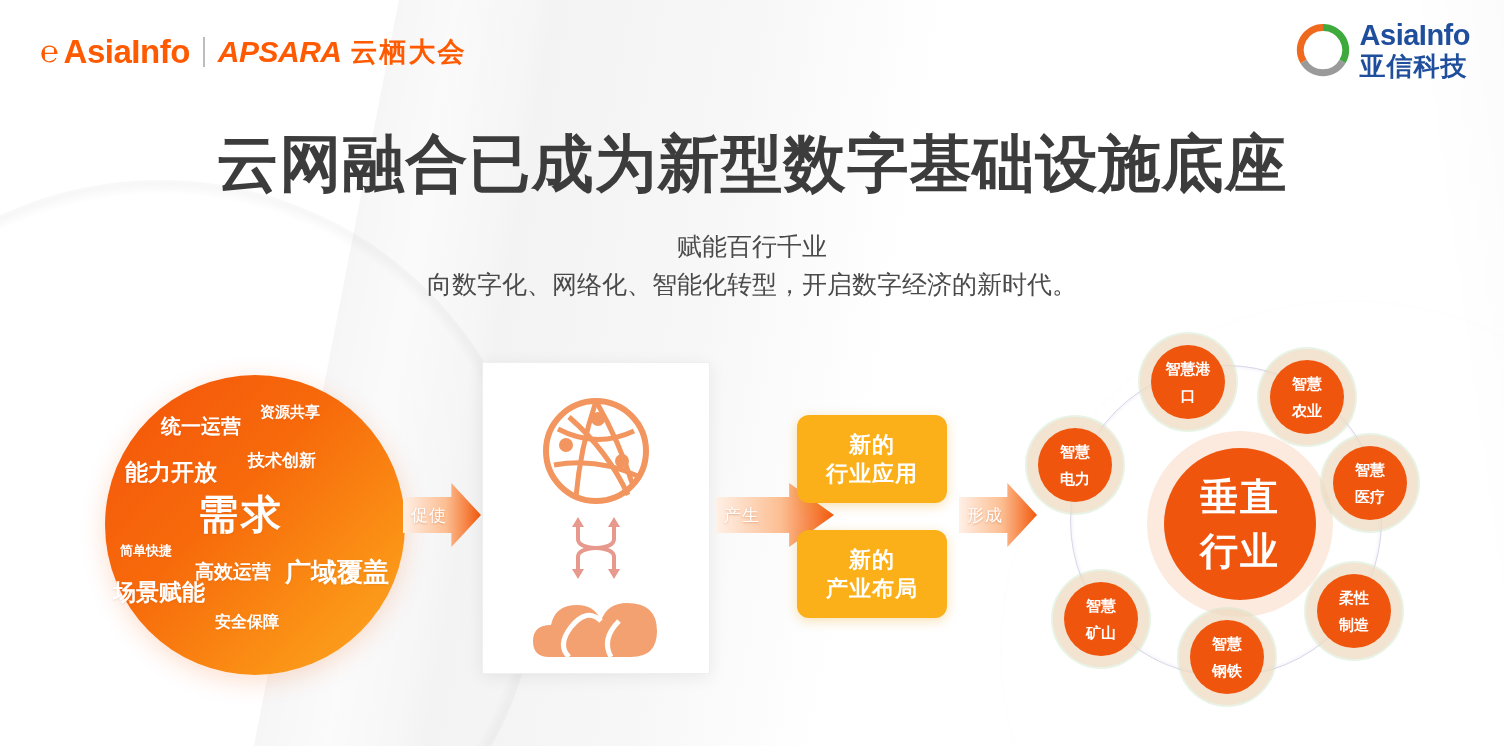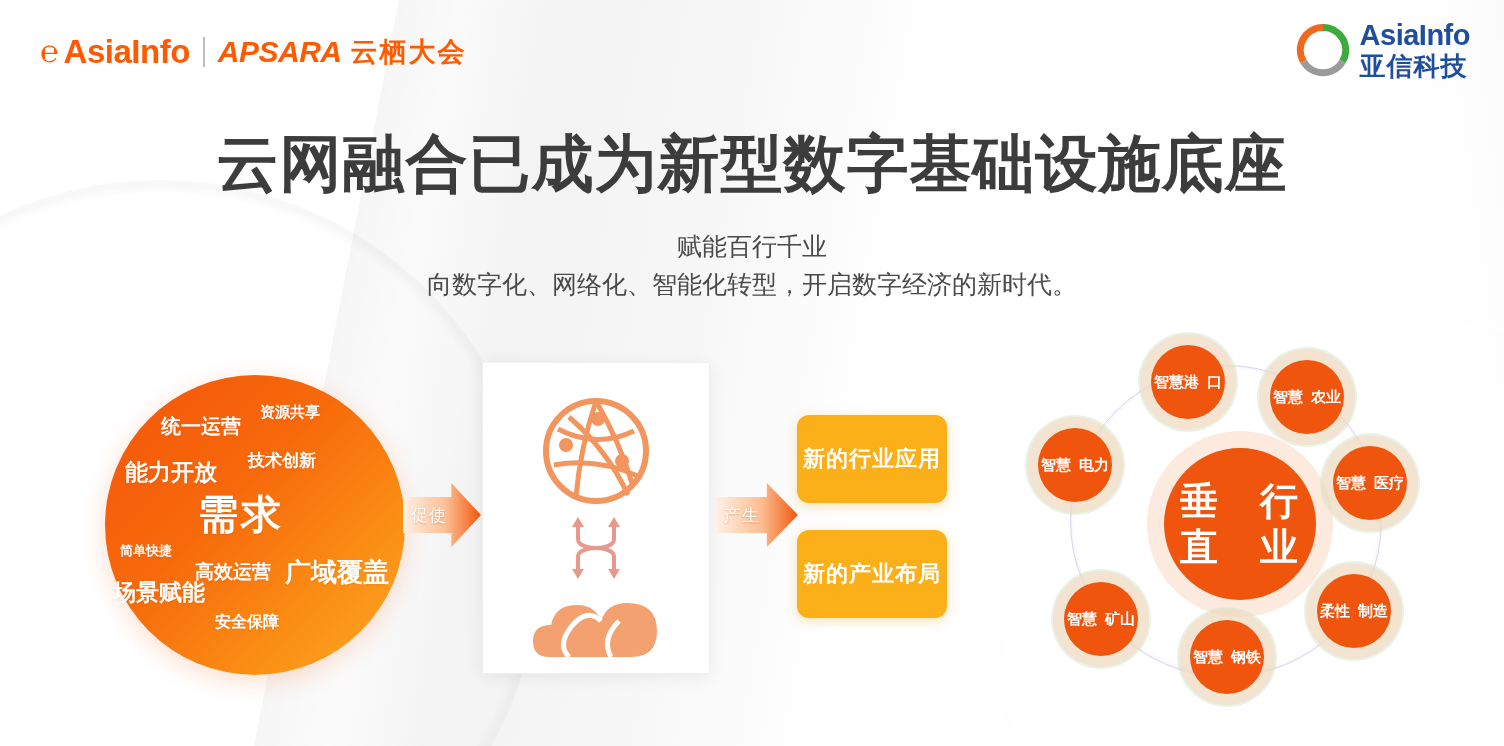--- a/index.html
+++ b/index.html
@@ -106,38 +106,38 @@
   #converge-card{
     position:absolute;left:482px;top:362px;width:226px;height:310px;
     background:#ffffff;border:1px solid #efefef;
     box-shadow:0 3px 16px rgba(0,0,0,0.07);
   }
   #converge-card svg{display:block;margin:0 auto;}
 
   
   .ybox{
     position:absolute;width:150px;height:88px;border-radius:12px;
-    background:#FBB01A;color:#ffffff;display:flex;
+    background:#FBB01A;color:#ffffff;display:flex;flex-direction:column;
     align-items:center;justify-content:center;
     font-size:22px;font-weight:700;line-height:1.32;letter-spacing:1px;
     box-shadow:0 3px 12px rgba(236,157,10,0.30);
   }
   #ybox-1{left:797px;top:415px;}
   #ybox-2{left:797px;top:530px;}
 
   
   #cluster{position:absolute;left:1020px;top:320px;width:440px;height:400px;}
   #cluster .ring{
     position:absolute;left:50px;top:45px;width:310px;height:310px;border-radius:50%;
     border:1.5px solid #d9d5e8;
     background:radial-gradient(circle at 50% 50%, rgba(0,0,0,0) 69%, rgba(237,232,246,0.55) 71%, rgba(0,0,0,0) 73%);
   }
   .node{
     position:absolute;border-radius:50%;
-    background:#F0550E;color:#ffffff;display:flex;flex-direction:row;
+    background:#F0550E;color:#ffffff;display:flex;flex-direction:column;
     align-items:center;justify-content:center;text-align:center;
     font-weight:700;line-height:1.28;
     box-shadow:0 0 0 11px rgba(250,215,192,0.55), 0 0 0 13px rgba(203,228,198,0.45);
     gap:8px;
   }
   .node.sat{width:74px;height:74px;font-size:15px;}
   .node.center{
     width:152px;height:152px;font-size:38px;line-height:1.22;letter-spacing:2px;
     box-shadow:0 0 0 17px rgba(250,217,195,0.55);
   }
@@ -224,34 +224,38 @@
         <path d="M50 66 L56 56 L44 56 Z"></path>
       </g>
     </svg>
     <svg width="130" height="74" viewBox="0 0 130 74" style="margin-top:4px;">
       <path d="M18 70 Q2 70 2 54 Q2 38 20 38 Q24 18 46 18 Q64 18 70 34 Q76 16 96 16 Q126 16 126 44 Q126 70 100 70 Z" fill="#F3A171"></path>
       <path d="M38 70 Q26 58 40 40 Q56 20 70 34" fill="none" stroke="#ffffff" stroke-width="5"></path>
       <path d="M80 70 Q70 52 88 34" fill="none" stroke="#ffffff" stroke-width="5"></path>
     </svg>
   </div>
 
-  <div class="flow-arrow" style="left:716px;top:483px;width:82px;">
+  <div class="flow-arrow" style="left:716px;top:483px;width:82px;padding-left:36px;">
     <div class="arw"></div>
     <span class="lbl">产生</span>
   </div>
 
   <div class="ybox" id="ybox-1">
     <span>新的</span>
     <span>行业应用</span>
   </div>
   <div class="ybox" id="ybox-2">
     <span>新的</span>
     <span>产业布局</span>
   </div>
 
+  <div class="flow-arrow" style="left:959px;top:483px;width:78px;">
+    <div class="arw"></div>
+    <span class="lbl">形成</span>
+  </div>
 
   <div id="cluster">
     <div class="ring"></div>
 
     <div class="node center" style="left:144px;top:128px;">
       <span>垂直</span>
       <span>行业</span>
     </div>
 
     <div class="node sat" style="left:131px;top:25px;">

